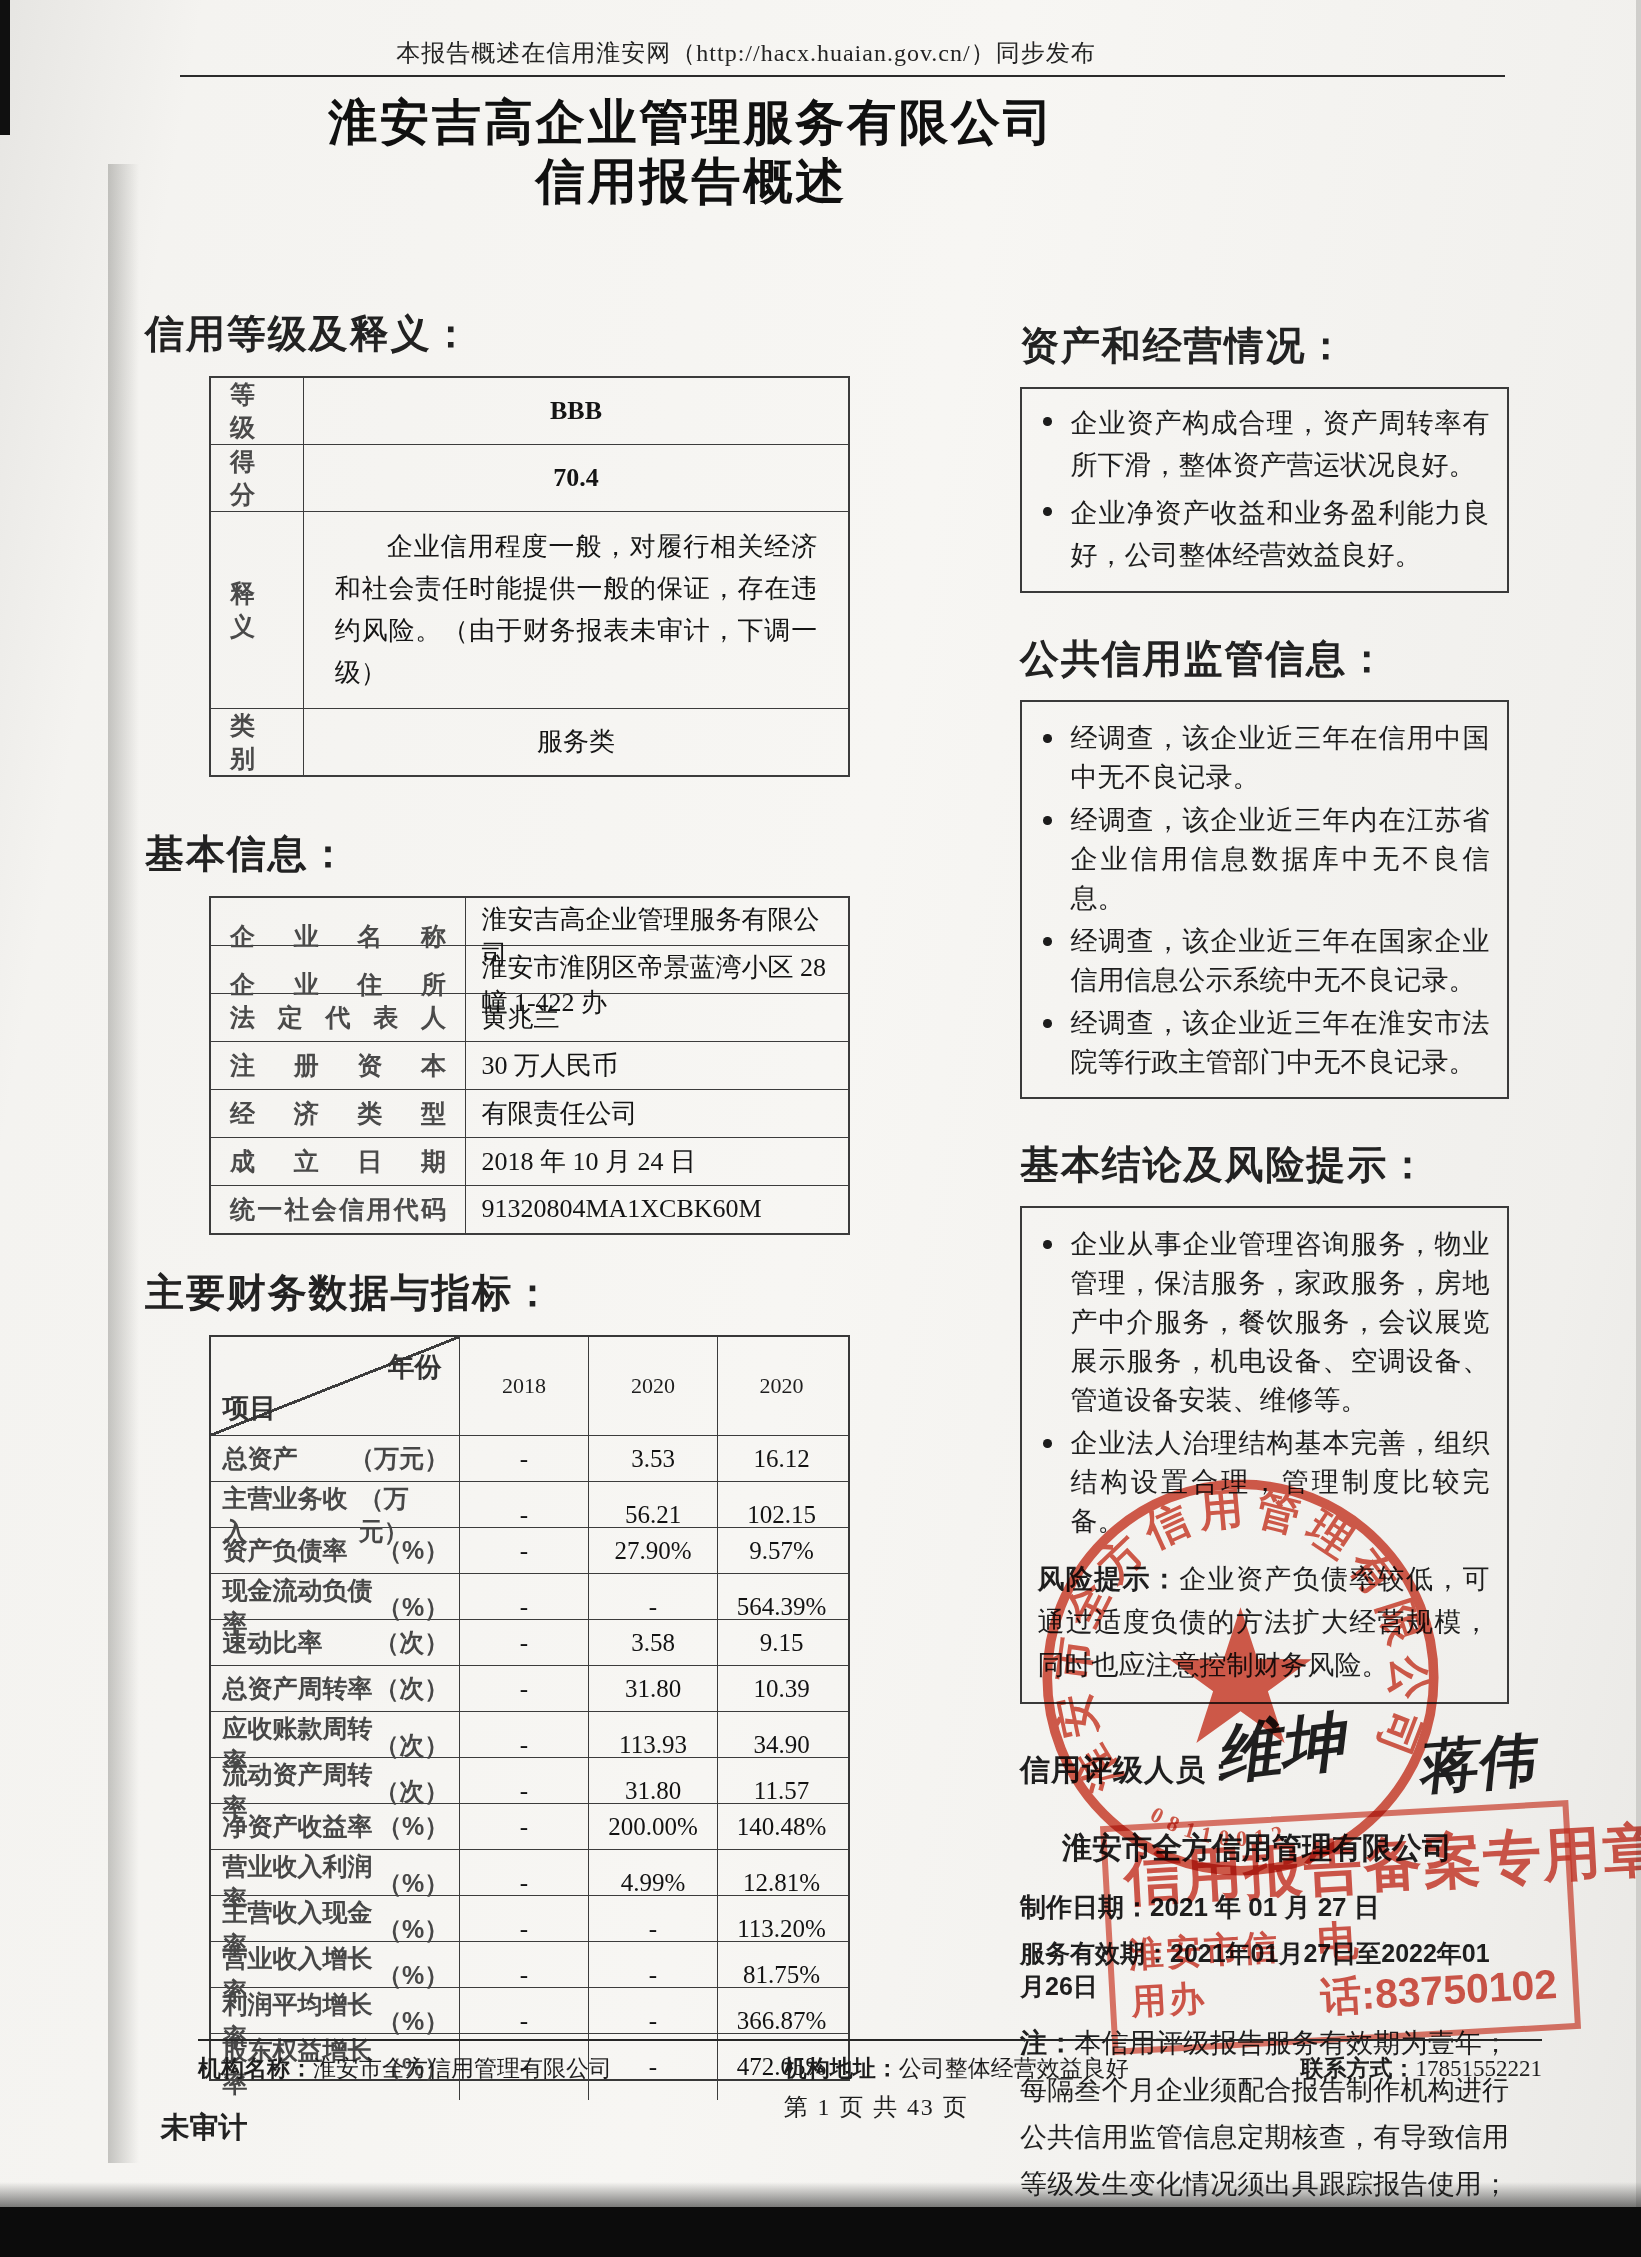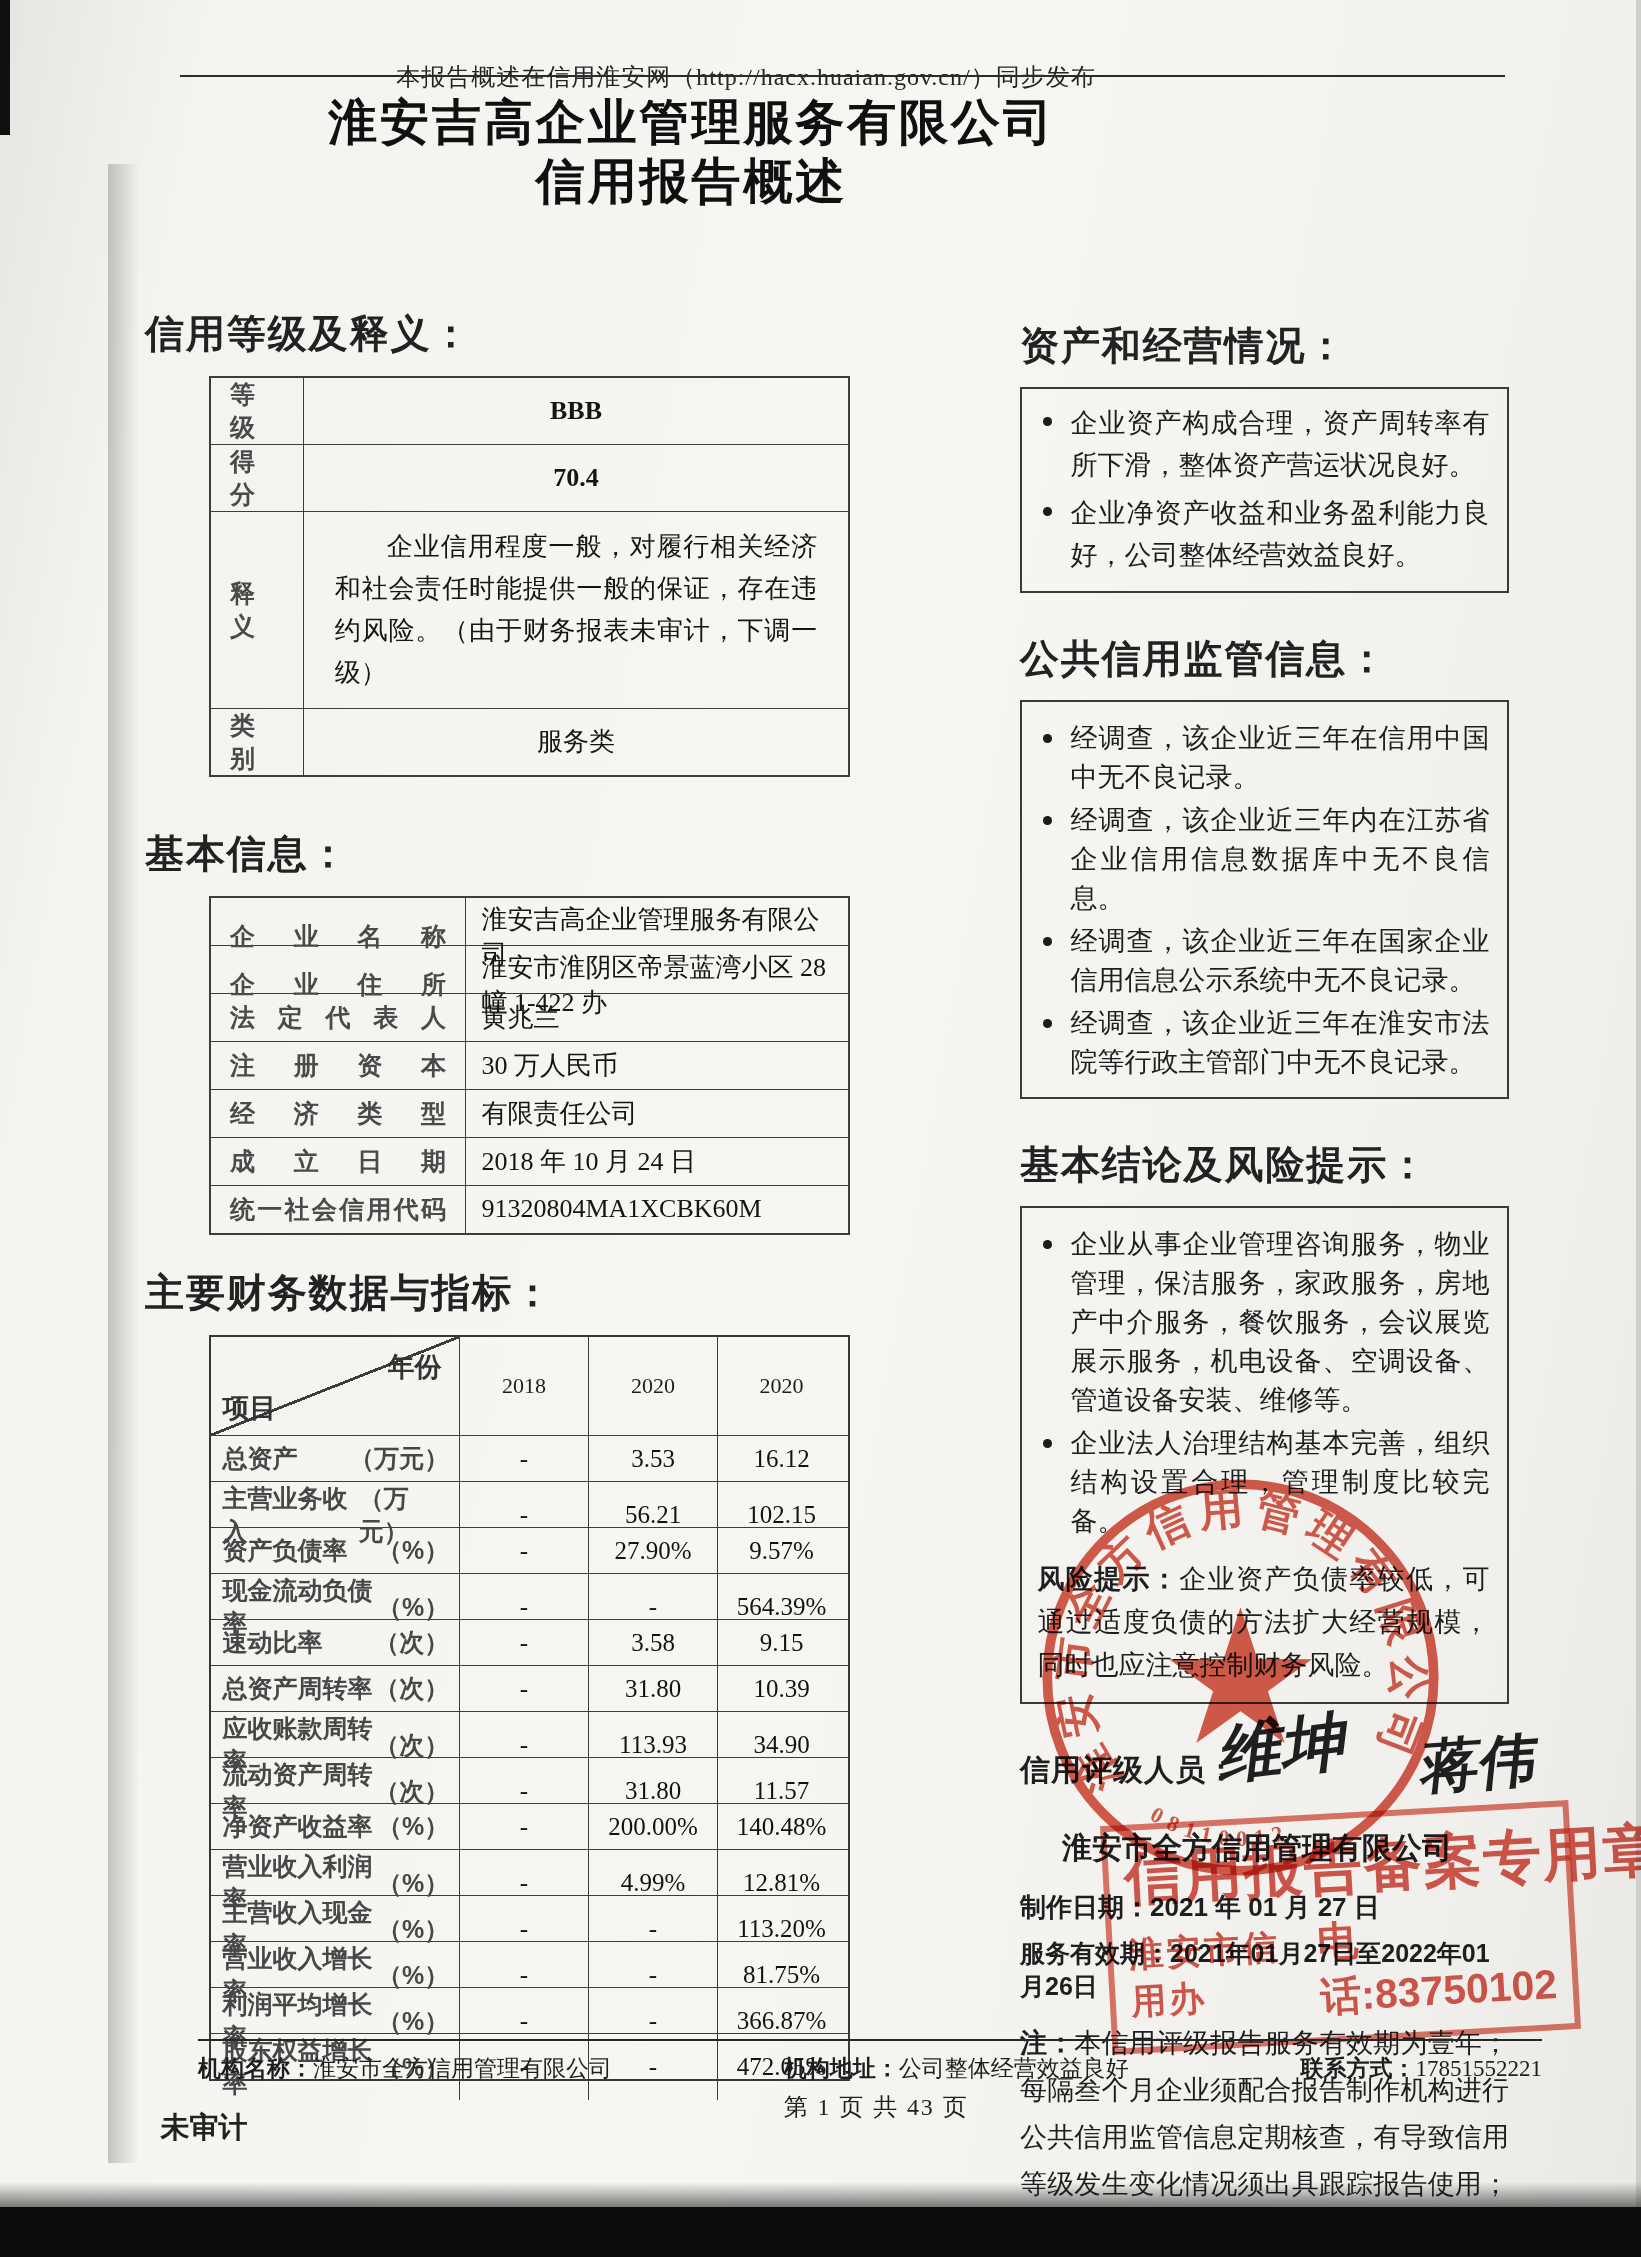--- a/index.html
+++ b/index.html
@@ -16,21 +16,21 @@
   .fold-shadow {
     position:absolute; left:108px; top:164px; width:31px; height:1999px;
     background:linear-gradient(90deg, rgba(80,80,75,.30), rgba(80,80,75,0));
   }
   .scan-bottom-fade { position:absolute; left:0; bottom:50px; width:100%; height:25px;
     background:linear-gradient(rgba(20,20,20,0), rgba(20,20,20,.55)); }
   .scan-bottom { position:absolute; left:0; bottom:0; width:100%; height:50px; background:#0c0c0c; }
 
   .head-note {
     position:absolute; top:37px; left:145px; width:1202px; text-align:center;
-    font-size:24px; letter-spacing:1px; color:#242424;margin-top:24px;
+    font-size:24px; letter-spacing:1px; color:#242424;
   }
   .head-rule { position:absolute; top:75px; left:180px; width:1325px; border-top:2.9px solid #2b2b2b; }
   .title {
     position:absolute; top:93px; left:0; width:1383px; text-align:center;
     font-family:"Liberation Sans", sans-serif; font-weight:900; font-size:49px;
     line-height:59px; letter-spacing:2.9px; color:#101010;
   }
   .col-left  { position:absolute; left:145px; top:307px; width:707px; }
   .col-right { position:absolute; left:1020px; top:319px; width:489px; }
 

